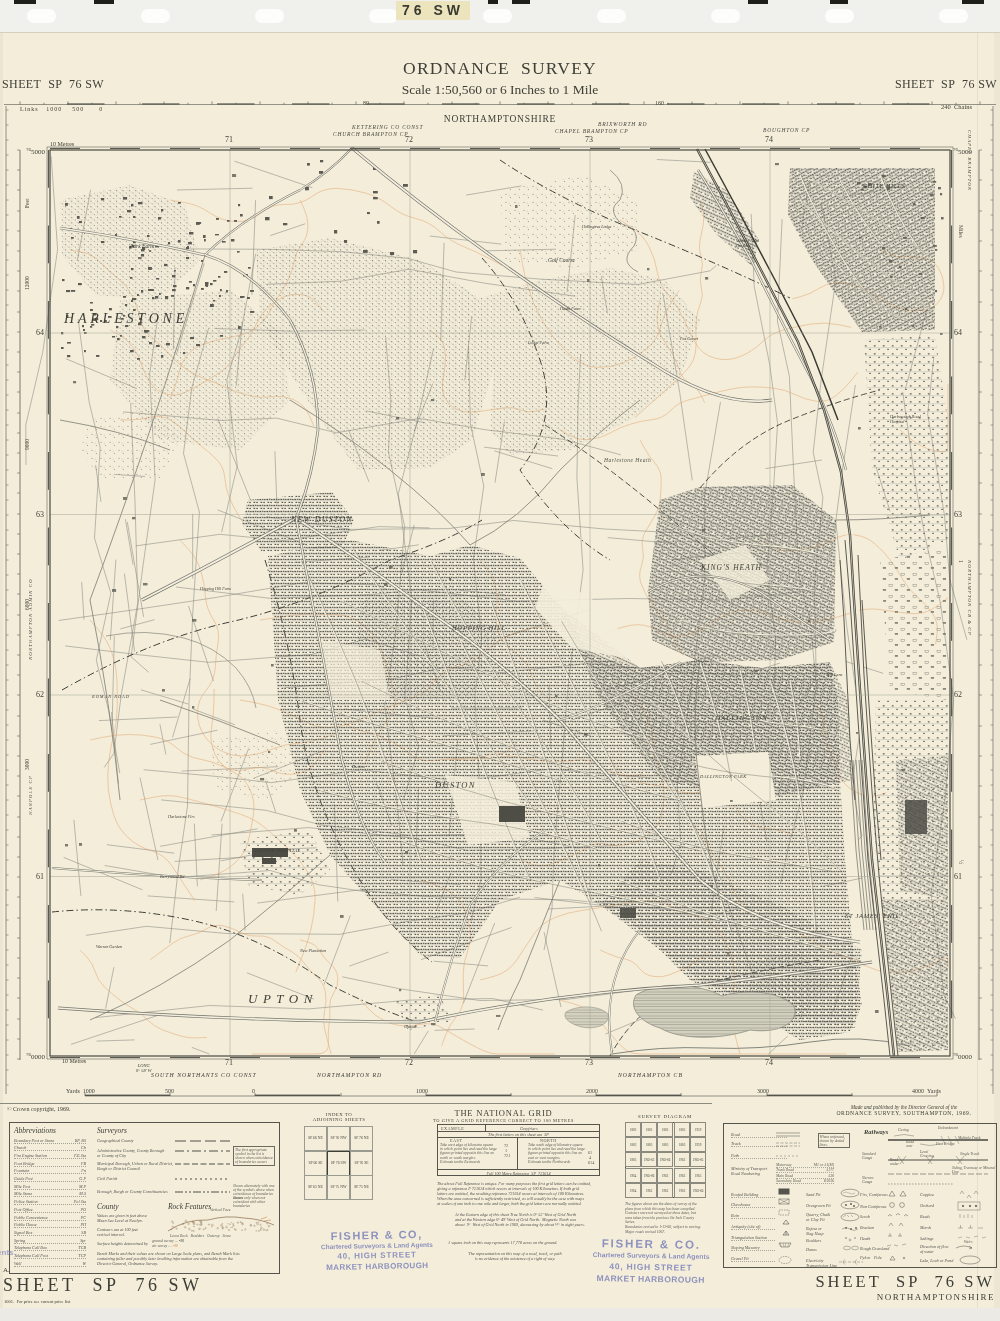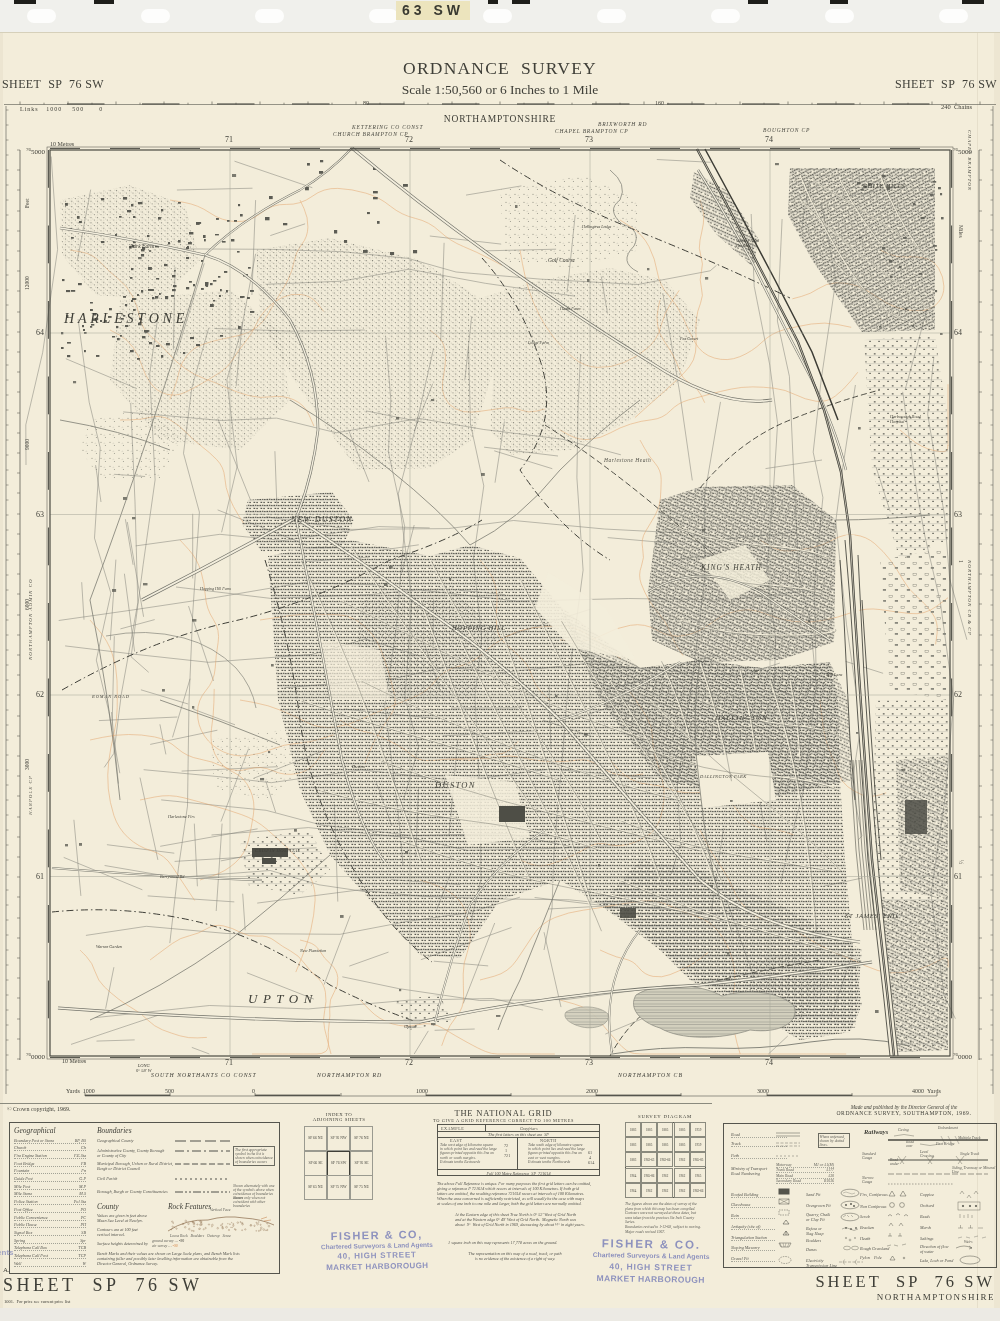--- a/index.html
+++ b/index.html
@@ -31,21 +31,21 @@
 </div>
 
 <div class="abs regm" style="left:14px;width:22px"></div>
 <div class="abs regm" style="left:94px;width:20px"></div>
 <div class="abs regm" style="left:488px;width:10px"></div>
 <div class="abs regm" style="left:512px;width:18px"></div>
 <div class="abs regm" style="left:748px;width:20px"></div>
 <div class="abs regm" style="left:830px;width:18px"></div>
 <div class="abs regm" style="left:962px;width:22px"></div>
 
-<div class="tag">63 SW</div>
+<div class="tag">76 SW</div>
 
 <div class="abs paper"></div>
 <div class="abs" style="left:0;top:1308px;width:1000px;height:13px;background:#eceae4"></div>
 
 <div class="abs" style="left:977px;top:33px;width:1px;height:1275px;background:#e0d9c4;opacity:0.7"></div>
 <div class="abs" style="left:994px;top:33px;width:6px;height:1275px;background:#ede6d2"></div>
 <div class="abs" style="left:0;top:33px;width:3px;height:1275px;background:#ece5d1"></div>
 
 <div class="abs ink" style="left:0;top:58px;width:1000px;text-align:center;font-size:17.5px;letter-spacing:1.2px">ORDNANCE&nbsp;&nbsp;SURVEY</div>
 
@@ -1224,40 +1224,40 @@
 <div class="abs ink" style="left:586px;top:1088px;font-size:6px">2000</div>
 <div class="abs ink" style="left:757px;top:1088px;font-size:6px">3000</div>
 <div class="abs ink" style="left:912px;top:1088px;font-size:6px">4000&nbsp;&nbsp;Yards</div>
 
 <div class="abs" style="left:0;top:1103px;width:712px;height:0.8px;background:#8a8a7e"></div>
 <div class="abs ink" style="left:7px;top:1106px;font-size:6px">© Crown copyright, 1969.</div>
 <div class="abs i ink" style="right:6px;top:1104px;width:180px;font-size:5.2px;text-align:center">Made and published by the Director General of the</div>
 <div class="abs ink" style="right:6px;top:1110px;width:180px;font-size:5.6px;letter-spacing:0.6px;text-align:center">ORDNANCE SURVEY, SOUTHAMPTON, 1969.</div>
 
 <div class="abs" style="left:9px;top:1122px;width:271px;height:152px;border:0.8px solid #55554d"></div>
-<div class="abs i ink" style="left:14px;top:1126px;font-size:7.5px">Geographical</div>
+<div class="abs i ink" style="left:14px;top:1126px;font-size:7.5px">Abbreviations</div>
 <div class="abs i tiny" style="left:14px;top:1137.5px;width:72px;border-bottom:0.5px dotted #a2a296">Boundary Post or Stone<span style="float:right;font-style:italic">BP, BS</span></div>
 <div class="abs i tiny" style="left:14px;top:1145.2px;width:72px;border-bottom:0.5px dotted #a2a296">Church<span style="float:right;font-style:italic">Ch</span></div>
 <div class="abs i tiny" style="left:14px;top:1152.9px;width:72px;border-bottom:0.5px dotted #a2a296">Fire Engine Station<span style="float:right;font-style:italic">F.E.Sta</span></div>
 <div class="abs i tiny" style="left:14px;top:1160.6px;width:72px;border-bottom:0.5px dotted #a2a296">Foot Bridge<span style="float:right;font-style:italic">FB</span></div>
 <div class="abs i tiny" style="left:14px;top:1168.3px;width:72px;border-bottom:0.5px dotted #a2a296">Fountain<span style="float:right;font-style:italic">Fn</span></div>
 <div class="abs i tiny" style="left:14px;top:1176.0px;width:72px;border-bottom:0.5px dotted #a2a296">Guide Post<span style="float:right;font-style:italic">G.P</span></div>
 <div class="abs i tiny" style="left:14px;top:1183.7px;width:72px;border-bottom:0.5px dotted #a2a296">Mile Post<span style="float:right;font-style:italic">M.P</span></div>
 <div class="abs i tiny" style="left:14px;top:1191.4px;width:72px;border-bottom:0.5px dotted #a2a296">Mile Stone<span style="float:right;font-style:italic">M.S</span></div>
 <div class="abs i tiny" style="left:14px;top:1199.1px;width:72px;border-bottom:0.5px dotted #a2a296">Police Station<span style="float:right;font-style:italic">Pol Sta</span></div>
 <div class="abs i tiny" style="left:14px;top:1206.8px;width:72px;border-bottom:0.5px dotted #a2a296">Post Office<span style="float:right;font-style:italic">PO</span></div>
 <div class="abs i tiny" style="left:14px;top:1214.5px;width:72px;border-bottom:0.5px dotted #a2a296">Public Convenience<span style="float:right;font-style:italic">PC</span></div>
 <div class="abs i tiny" style="left:14px;top:1222.2px;width:72px;border-bottom:0.5px dotted #a2a296">Public House<span style="float:right;font-style:italic">PH</span></div>
 <div class="abs i tiny" style="left:14px;top:1229.9px;width:72px;border-bottom:0.5px dotted #a2a296">Signal Box<span style="float:right;font-style:italic">SB</span></div>
 <div class="abs i tiny" style="left:14px;top:1237.6px;width:72px;border-bottom:0.5px dotted #a2a296">Spring<span style="float:right;font-style:italic">Spr</span></div>
 <div class="abs i tiny" style="left:14px;top:1245.3px;width:72px;border-bottom:0.5px dotted #a2a296">Telephone Call Box<span style="float:right;font-style:italic">TCB</span></div>
 <div class="abs i tiny" style="left:14px;top:1253.0px;width:72px;border-bottom:0.5px dotted #a2a296">Telephone Call Post<span style="float:right;font-style:italic">TCP</span></div>
 <div class="abs i tiny" style="left:14px;top:1260.7px;width:72px;border-bottom:0.5px dotted #a2a296">Well<span style="float:right;font-style:italic">W</span></div>
 
-<div class="abs i ink" style="left:97px;top:1126px;font-size:7.5px">Boundaries</div>
+<div class="abs i ink" style="left:97px;top:1126px;font-size:7.5px">Surveyors</div>
 <div class="abs i tiny" style="left:97px;top:1138.0px">Geographical County</div>
 <svg class="abs" style="left:175px;top:1138px" width="55" height="6">
     <path d="M0,3 H55" stroke="#50504a" stroke-width="1.0" stroke-dasharray="11,4"></path>
   </svg>
 <div class="abs i tiny" style="left:97px;top:1148.0px">Administrative County, County Borough</div>
 <div class="abs i tiny" style="left:97px;top:1152.6px">or County of City</div>
 <svg class="abs" style="left:175px;top:1148px" width="55" height="6">
     <path d="M0,3 H55" stroke="#50504a" stroke-width="1.0" stroke-dasharray="9,3,2,3"></path>
   </svg>
 <div class="abs i tiny" style="left:97px;top:1161.0px">Municipal Borough, Urban or Rural District,</div>

